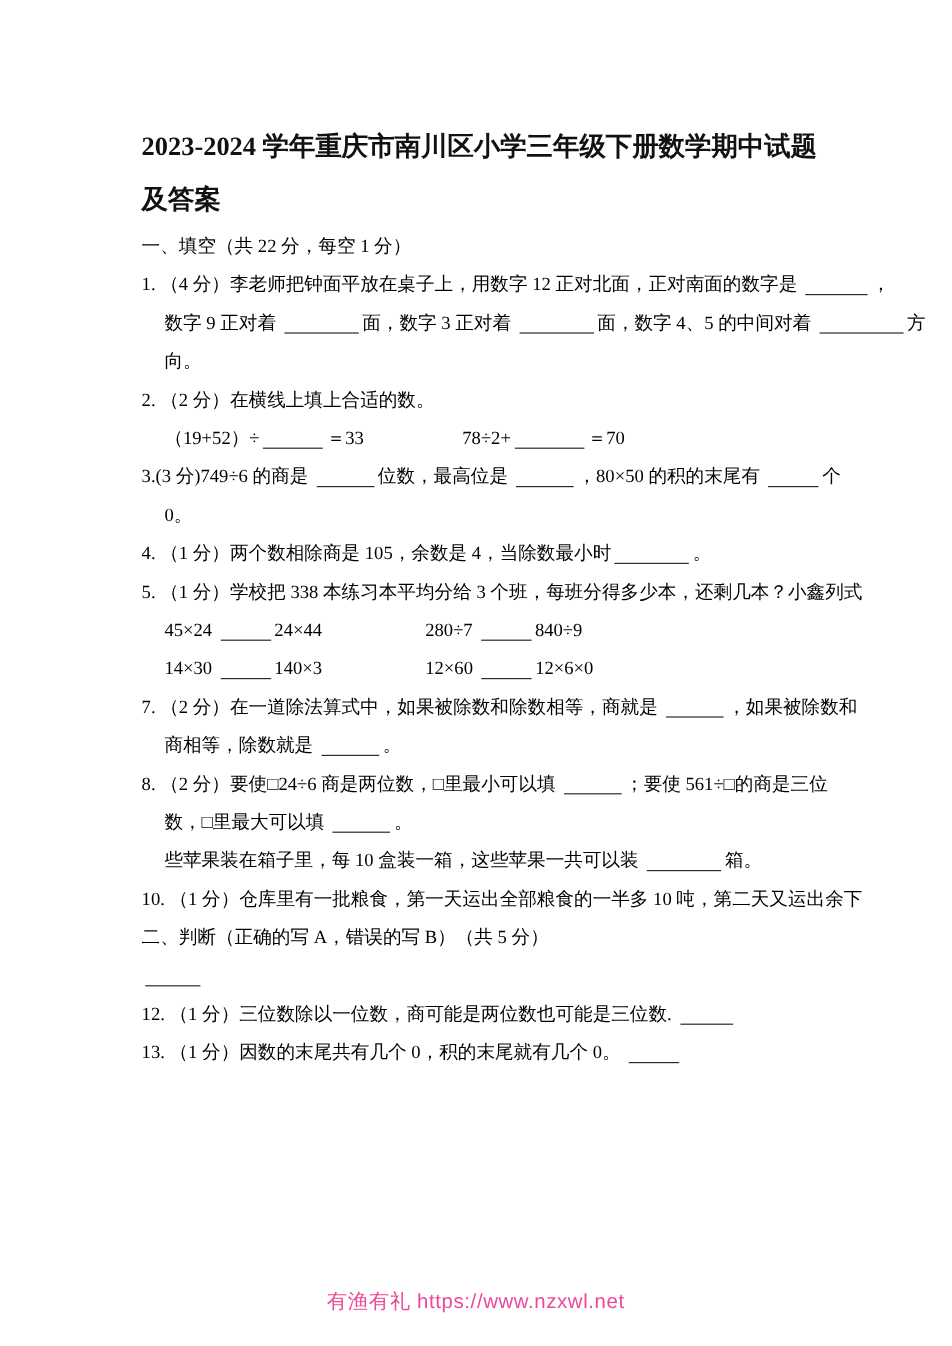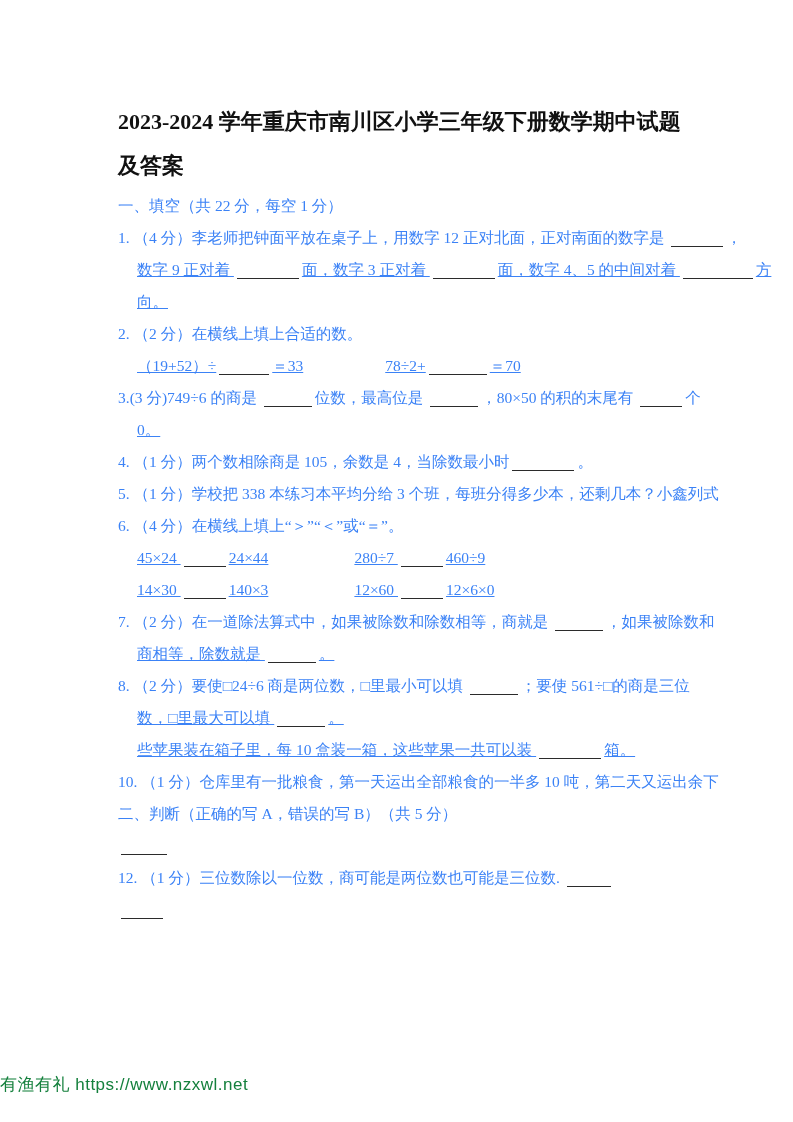--- a/index.html
+++ b/index.html
@@ -22,41 +22,41 @@
     line-height: 44px;
     margin: 0 0 2px 0;
     color: #111111;
   }
   .title-line { display: block; white-space: nowrap; }
   .content { margin-top: 2px; }
   .line {
     font-size: 15.5px;
     line-height: 32px;
     white-space: nowrap;
-    color: #3b82f6;
+    color: #000000;
   }
-  .line.indent { padding-left: 19px; text-decoration: underline; }
+  .line.indent { padding-left: 19px; }
   .seg { white-space: pre; }
   .blank {
     display: inline-block;
     border-bottom: 1px solid #2b2b2b;
     height: 17px;
     vertical-align: -4px;
     margin: 0 3px;
   }
   .spacer { display: inline-block; height: 1px; }
   .footer {
     position: absolute;
     left: 0;
     right: 0;
     bottom: 26px;
-    text-align: left;
+    text-align: center;
     font-family: "Liberation Sans", "DejaVu Sans", sans-serif;
     font-size: 17px;
-    color: #15803d;
+    color: #ec4899;
     letter-spacing: 0.5px;
   }
 </style>
 </head>
 <body>
 
 <div class="page">
   <div class="doc">
     <h1 class="title">
       <span class="title-line">2023-2024 学年重庆市南川区小学三年级下册数学期中试题</span>
@@ -66,31 +66,30 @@
         <div class="line"><span class="seg">一、填空（共 22 分，每空 1 分）</span></div>
         <div class="line"><span class="seg">1. （4 分）李老师把钟面平放在桌子上，用数字 12 正对北面，正对南面的数字是 </span><span class="blank" style="width: 52px; border-bottom-color: rgb(43, 43, 43);"></span><span class="seg">，</span></div>
         <div class="line indent"><span class="seg">数字 9 正对着 </span><span class="blank" style="width: 62px; border-bottom-color: rgb(43, 43, 43);"></span><span class="seg">面，数字 3 正对着 </span><span class="blank" style="width: 62px; border-bottom-color: rgb(43, 43, 43);"></span><span class="seg">面，数字 4、5 的中间对着 </span><span class="blank" style="width: 70px; border-bottom-color: rgb(43, 43, 43);"></span><span class="seg">方</span></div>
         <div class="line indent"><span class="seg">向。</span></div>
         <div class="line"><span class="seg">2. （2 分）在横线上填上合适的数。</span></div>
         <div class="line indent"><span class="seg">（19+52）÷</span><span class="blank" style="width: 50px; border-bottom-color: rgb(43, 43, 43);"></span><span class="seg">＝33</span><span class="spacer" style="width: 82px;"></span><span class="seg">78÷2+</span><span class="blank" style="width: 58px; border-bottom-color: rgb(43, 43, 43);"></span><span class="seg">＝70</span></div>
         <div class="line"><span class="seg">3.(3 分)749÷6 的商是 </span><span class="blank" style="width: 48px; border-bottom-color: rgb(43, 43, 43);"></span><span class="seg">位数，最高位是 </span><span class="blank" style="width: 48px; border-bottom-color: rgb(43, 43, 43);"></span><span class="seg">，80×50 的积的末尾有 </span><span class="blank" style="width: 42px; border-bottom-color: rgb(43, 43, 43);"></span><span class="seg">个</span></div>
         <div class="line indent"><span class="seg">0。</span></div>
         <div class="line"><span class="seg">4. （1 分）两个数相除商是 105，余数是 4，当除数最小时</span><span class="blank" style="width: 62px; border-bottom-color: rgb(43, 43, 43);"></span><span class="seg">。</span></div>
         <div class="line"><span class="seg">5. （1 分）学校把 338 本练习本平均分给 3 个班，每班分得多少本，还剩几本？小鑫列式</span></div>
-        <div class="line"><span class="seg">6. （4 分）在横线上填上“＞”“＜”或“＝”。</span></div>
-        <div class="line indent"><span class="seg">45×24 </span><span class="blank" style="width: 42px; border-bottom-color: rgb(43, 43, 43);"></span><span class="seg">24×44</span><span class="spacer" style="width: 86px;"></span><span class="seg">280÷7 </span><span class="blank" style="width: 42px; border-bottom-color: rgb(43, 43, 43);"></span><span class="seg">460÷9</span></div>
+        <div class="line indent"><span class="seg">45×24 </span><span class="blank" style="width: 42px; border-bottom-color: rgb(43, 43, 43);"></span><span class="seg">24×44</span><span class="spacer" style="width: 86px;"></span><span class="seg">280÷7 </span><span class="blank" style="width: 42px; border-bottom-color: rgb(43, 43, 43);"></span><span class="seg">840÷9</span></div>
         <div class="line indent"><span class="seg">14×30 </span><span class="blank" style="width: 42px; border-bottom-color: rgb(43, 43, 43);"></span><span class="seg">140×3</span><span class="spacer" style="width: 86px;"></span><span class="seg">12×60 </span><span class="blank" style="width: 42px; border-bottom-color: rgb(43, 43, 43);"></span><span class="seg">12×6×0</span></div>
         <div class="line"><span class="seg">7. （2 分）在一道除法算式中，如果被除数和除数相等，商就是 </span><span class="blank" style="width: 48px; border-bottom-color: rgb(43, 43, 43);"></span><span class="seg">，如果被除数和</span></div>
         <div class="line indent"><span class="seg">商相等，除数就是 </span><span class="blank" style="width: 48px; border-bottom-color: rgb(43, 43, 43);"></span><span class="seg">。</span></div>
         <div class="line"><span class="seg">8. （2 分）要使□24÷6 商是两位数，□里最小可以填 </span><span class="blank" style="width: 48px; border-bottom-color: rgb(43, 43, 43);"></span><span class="seg">；要使 561÷□的商是三位</span></div>
         <div class="line indent"><span class="seg">数，□里最大可以填 </span><span class="blank" style="width: 48px; border-bottom-color: rgb(43, 43, 43);"></span><span class="seg">。</span></div>
         <div class="line indent"><span class="seg">些苹果装在箱子里，每 10 盒装一箱，这些苹果一共可以装 </span><span class="blank" style="width: 62px; border-bottom-color: rgb(43, 43, 43);"></span><span class="seg">箱。</span></div>
         <div class="line"><span class="seg">10. （1 分）仓库里有一批粮食，第一天运出全部粮食的一半多 10 吨，第二天又运出余下</span></div>
         <div class="line"><span class="seg">二、判断（正确的写 A，错误的写 B）（共 5 分）</span></div>
         <div class="line"><span class="blank" style="width: 46px; border-bottom-color: rgb(43, 43, 43);"></span></div>
         <div class="line"><span class="seg">12. （1 分）三位数除以一位数，商可能是两位数也可能是三位数. </span><span class="blank" style="width: 44px; border-bottom-color: rgb(43, 43, 43);"></span></div>
-        <div class="line"><span class="blank" style="width: 42px; border-bottom-color: rgb(43, 43, 43);"></span></div>
+        <div class="line"><span class="seg">13. （1 分）因数的末尾共有几个 0，积的末尾就有几个 0。 </span><span class="blank" style="width: 42px; border-bottom-color: rgb(43, 43, 43);"></span></div>
       </div>
   </div>
   <div class="footer">
     <span>有渔有礼 https://www.nzxwl.net</span>
   </div>
 </div>
 
 </body></html>

